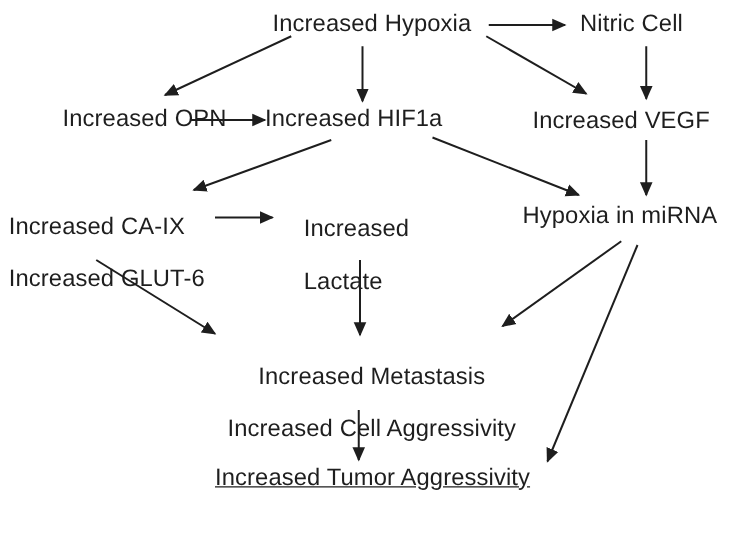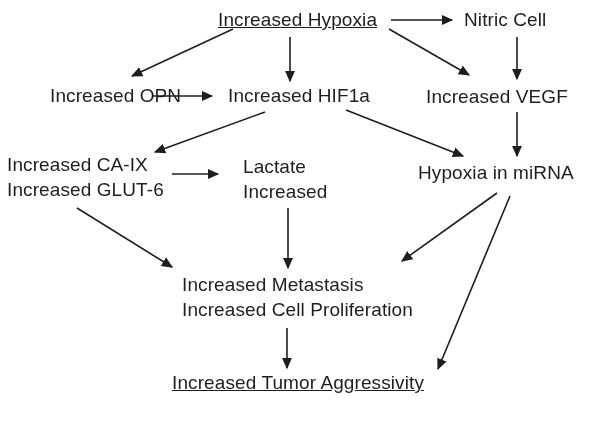--- a/index.html
+++ b/index.html
@@ -25,20 +25,21 @@
   .node {
     position: absolute;
     font-size: 19px;
     line-height: 22px;
     color: #1e1e1e;
     white-space: nowrap;
     letter-spacing: 0.1px;
   }
   .node.two-line > div {
     line-height: 25px;
+    margin-top: 17px;
   }
   svg line {
     stroke: #1e1e1e;
     stroke-width: 1.6;
   }
 </style>
 </head>
 <body>
 
 <div id="canvas">
@@ -60,42 +61,42 @@
     <line x1="346" y1="110" x2="463" y2="156" marker-end="url(#ah)"></line>
     <line x1="517" y1="112" x2="517" y2="156" marker-end="url(#ah)"></line>
     <line x1="172" y1="174" x2="218" y2="174" marker-end="url(#ah)"></line>
     <line x1="77" y1="208" x2="172" y2="267" marker-end="url(#ah)"></line>
     <line x1="288" y1="208" x2="288" y2="268" marker-end="url(#ah)"></line>
     <line x1="497" y1="193" x2="402" y2="261" marker-end="url(#ah)"></line>
     <line x1="510" y1="196" x2="438" y2="369" marker-end="url(#ah)"></line>
     <line x1="287" y1="328" x2="287" y2="368" marker-end="url(#ah)"></line>
   </svg>
 
-  <div class="node" style="left:218px; top:9px;text-decoration:underline;">Increased Hypoxia</div>
+  <div class="node" style="left:218px; top:9px;">Increased Hypoxia</div>
 
   <div class="node" style="left:464px; top:9px;">Nitric Cell</div>
 
   <div class="node" style="left:7px; top:85px;margin-left:43px;">Increased OPN</div>
 
-  <div class="node" style="left:228px; top:85px;">Increased HIF1a</div>
+  <div class="node" style="left:212px; top:85px;">Increased HIF1a</div>
 
   <div class="node" style="left:426px; top:86px;">Increased VEGF</div>
 
   <div class="node two-line" style="left:7px; top:152px;">
     <div>Increased CA-IX</div>
     <div>Increased GLUT-6</div>
   </div>
 
   <div class="node two-line" style="left:243px; top:154px;">
+    <div>Increased</div>
     <div>Lactate</div>
-    <div>Increased</div>
   </div>
 
   <div class="node" style="left:418px; top:162px;">Hypoxia in miRNA</div>
 
-  <div class="node two-line" style="left:182px; top:272px;">
+  <div class="node two-line" style="left:182px; top:272px;text-align:center;">
     <div>Increased Metastasis</div>
-    <div>Increased Cell Proliferation</div>
+    <div>Increased Cell Aggressivity</div>
   </div>
 
   <div class="node" style="left:172px; top:372px;text-decoration:underline;">Increased Tumor Aggressivity</div>
 
 </div>
 
 </body></html>

